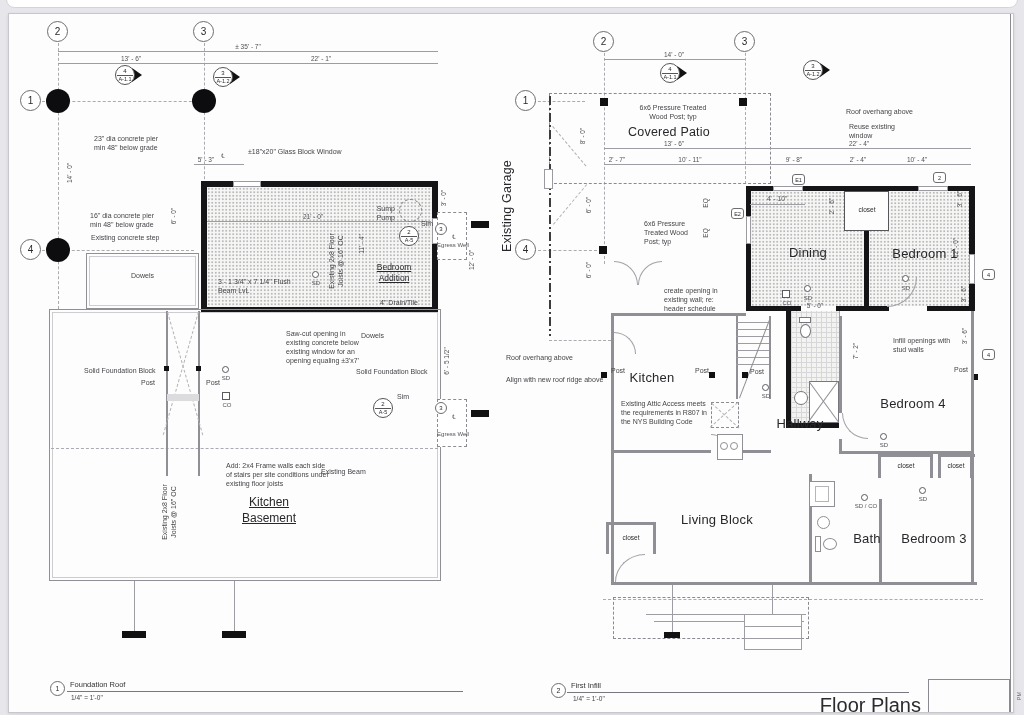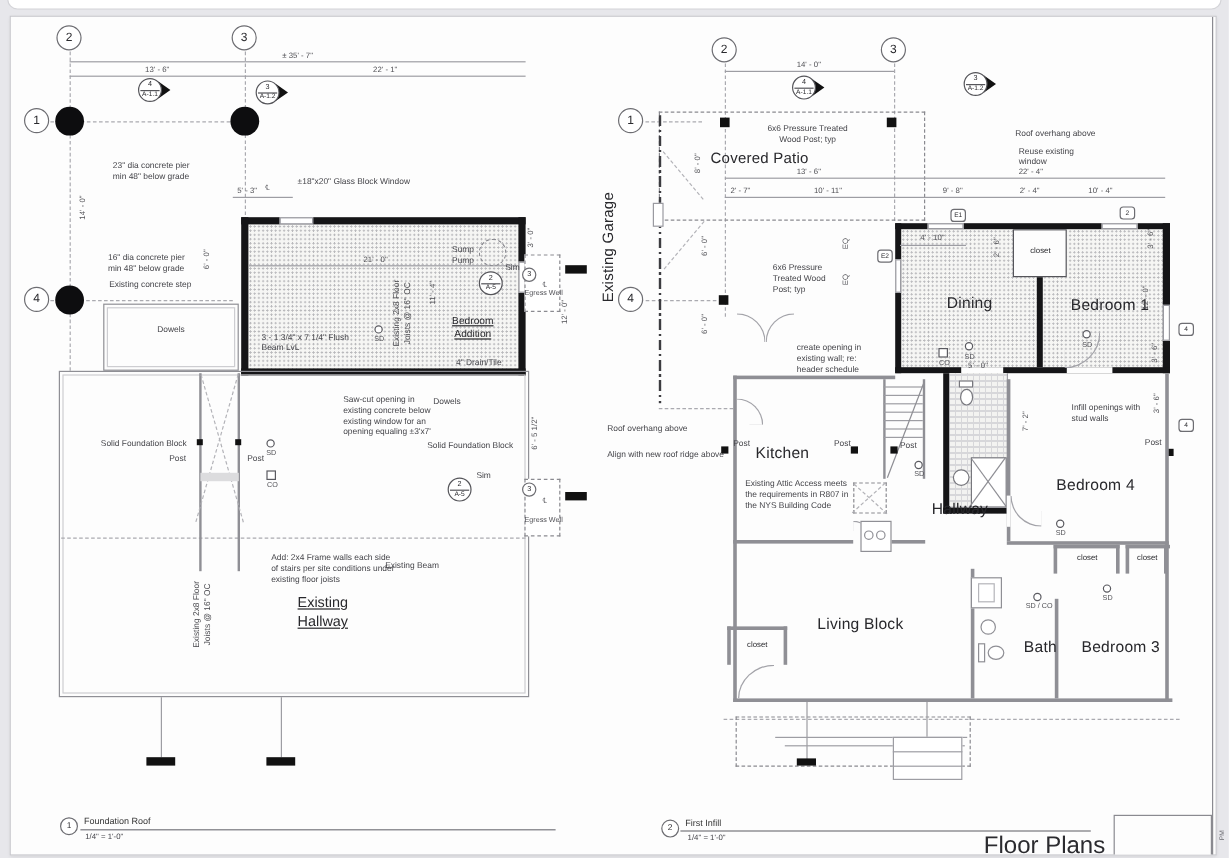--- a/index.html
+++ b/index.html
@@ -184,21 +184,21 @@
     <div class="lbl" style="left:122px;top:257px">Dowels</div>
     <div class="lbl" style="left:352px;top:317px">Dowels</div>
     <div class="lbl" style="left:277px;top:315px">Saw-cut opening in
 existing concrete below
 existing window for an
 opening equaling ±3'x7'</div>
     <div class="lbl" style="left:217px;top:447px">Add: 2x4 Frame walls each side
 of stairs per site conditions under
 existing floor joists</div>
     <div class="lbl" style="left:312px;top:453px;white-space:nowrap">Existing Beam</div>
-    <div class="rmtitle" style="left:260px;top:480px;width:82px;font-size:12px;transform:translateX(-50%)">Existing Hallway</div>
+    <div class="rmtitle" style="left:260px;top:480px;width:82px;font-size:12px;transform:translateX(-50%)">Kitchen Basement</div>
     <div class="lbl vert" style="left:160px;top:498px">Existing 2x8 Floor
 Joists @ 16" OC</div>
 
     <div class="vl" style="left:125px;top:567px;height:50px"></div>
     <div class="vl" style="left:225px;top:567px;height:50px"></div>
     <div class="bsq" style="left:113px;top:617px;width:24px;height:7px"></div>
     <div class="bsq" style="left:213px;top:617px;width:24px;height:7px"></div>
 
     <div class="dbox" style="left:428px;top:385px;width:30px;height:48px"></div>
     <div class="wmk" style="left:426px;top:388px">
@@ -261,21 +261,21 @@
           <span>A-1.2</span>
         </div>
         <div class="flag"></div>
       </div>
 
     <div class="dbox" style="left:540px;top:79px;width:222px;height:91px;background:transparent"></div>
     <div class="bsq" style="left:591px;top:84px;width:8px;height:8px"></div>
     <div class="bsq" style="left:730px;top:84px;width:8px;height:8px"></div>
     <div class="lbl ctr" style="left:664px;top:89px">6x6 Pressure Treated
 Wood Post; typ</div>
-    <div class="room" style="left:624px;top:111px;font-size:12.5px;transform:translateX(-50%)">Covered Patio</div>
+    <div class="room" style="left:660px;top:111px;font-size:12.5px;transform:translateX(-50%)">Covered Patio</div>
     <div class="hl" style="left:595px;top:134px;width:367px"></div>
     <div class="dimlbl ctr" style="left:665px;top:126px">13' - 6"</div>
     <div class="dimlbl ctr" style="left:850px;top:126px">22' - 4"</div>
     <div class="hl" style="left:595px;top:150px;width:367px"></div>
     <div class="dimlbl ctr" style="left:608px;top:142px">2' - 7"</div>
     <div class="dimlbl ctr" style="left:681px;top:142px">10' - 11"</div>
     <div class="dimlbl ctr" style="left:785px;top:142px">9' - 8"</div>
     <div class="dimlbl ctr" style="left:849px;top:142px">2' - 4"</div>
     <div class="dimlbl ctr" style="left:908px;top:142px">10' - 4"</div>
     <div class="dimlbl vert" style="left:573px;top:122px">8' - 0"</div>

